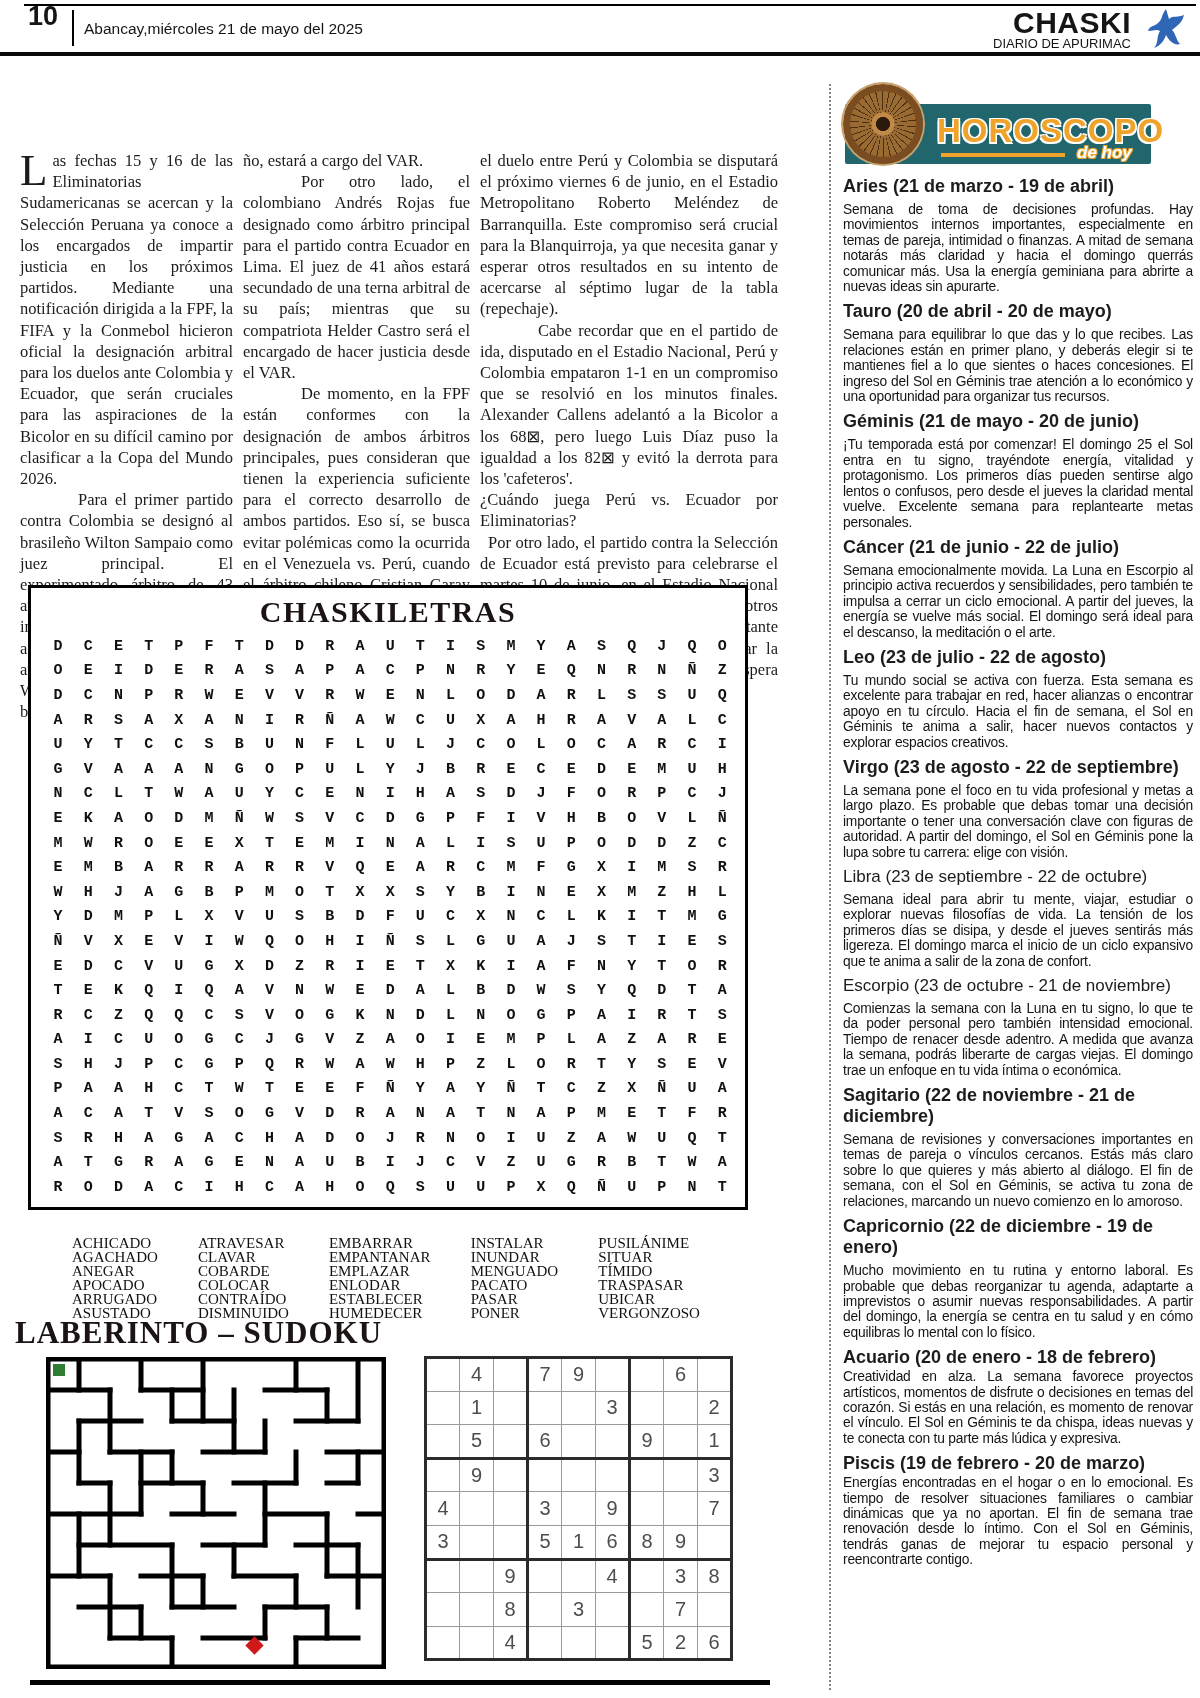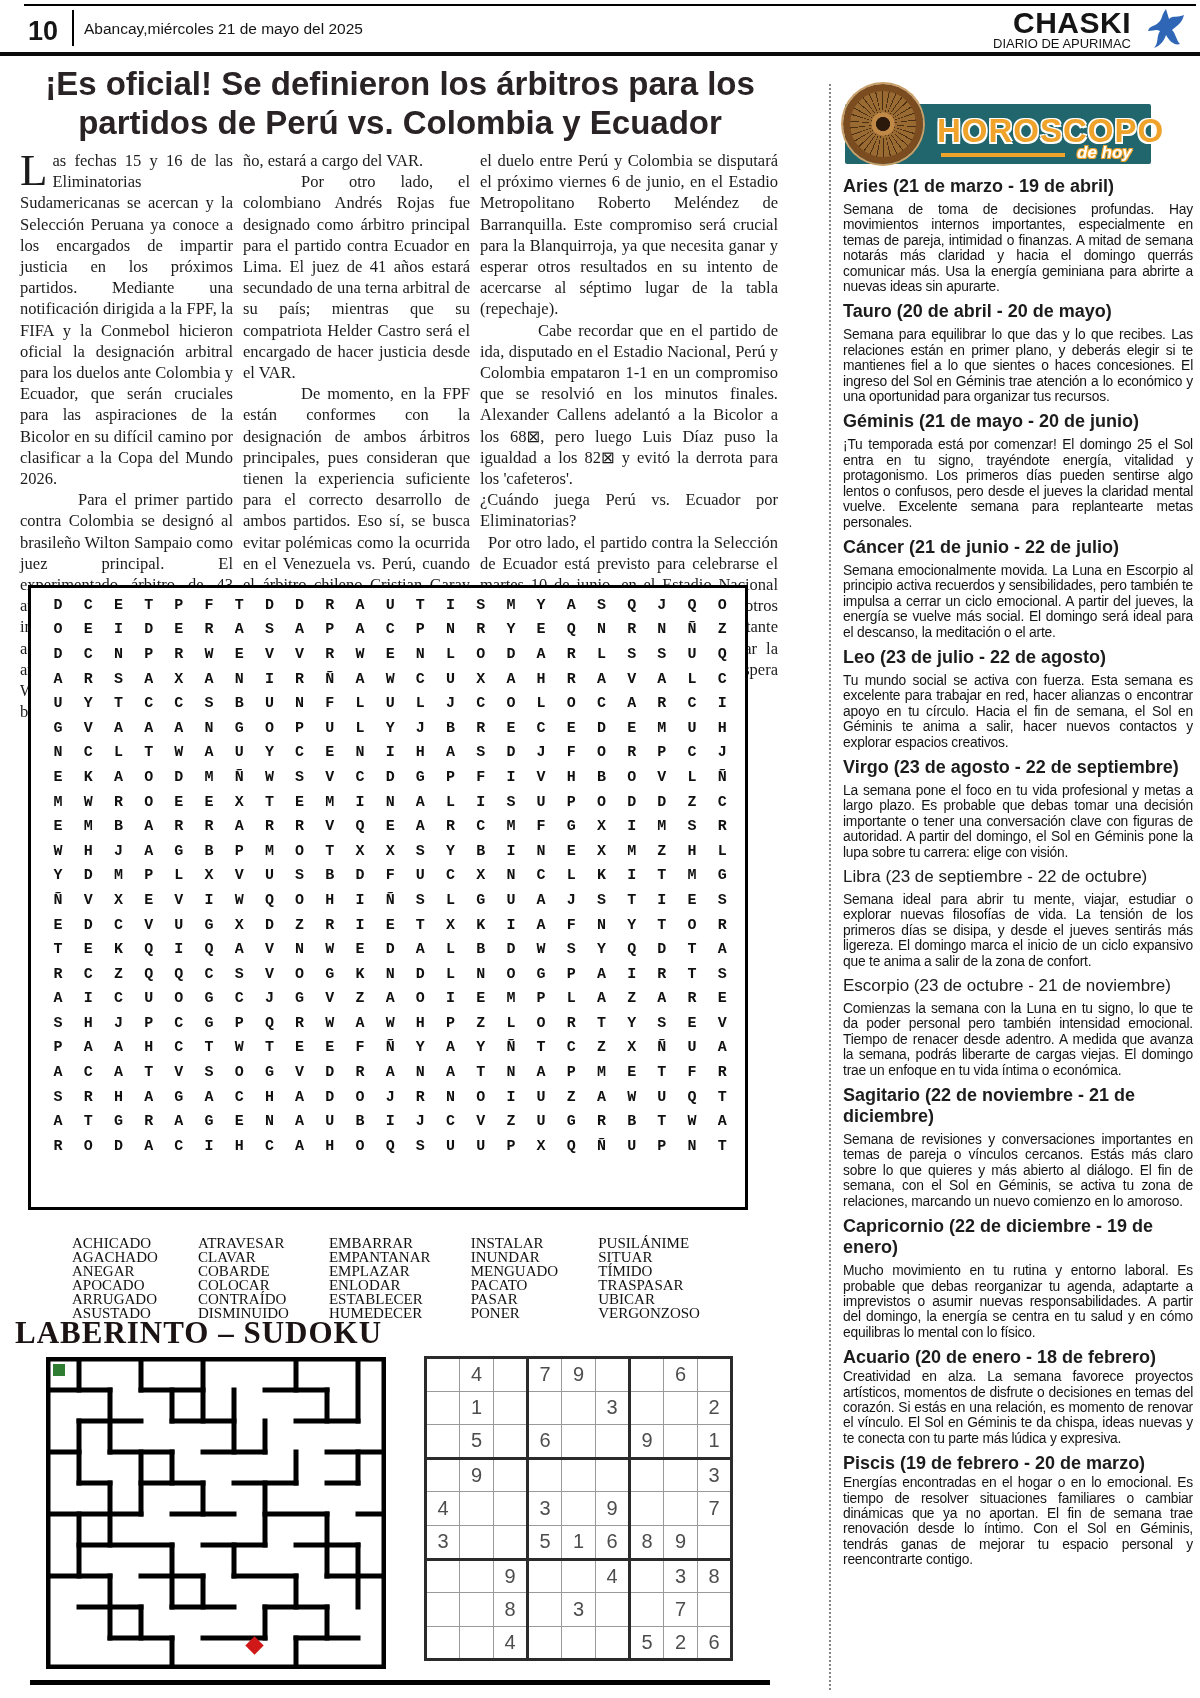--- a/index.html
+++ b/index.html
@@ -5,21 +5,21 @@
   :root{
     --c-teal:#20666c; --c-orange:#efa32a; --c-blue:#2f66b5; --c-green:#2e7d32; --c-red:#d01818;
   }
   *{margin:0;padding:0;box-sizing:border-box;}
   body{background:#e8e8e8;font-family:"Liberation Serif",serif;}
   .page{position:relative;width:1200px;height:1698px;background:#fff;overflow:hidden;margin:0 auto;color:#151515;}
 
   
   .rule-top{position:absolute;top:4px;left:24px;width:1172px;height:2px;background:#000;}
   .rule-header{position:absolute;top:52px;left:0;width:1200px;height:4px;background:#0a0a0a;}
-  .pagenum{position:absolute;left:28px;top:16px;font:bold 27px "Liberation Sans",sans-serif;}
+  .pagenum{position:absolute;left:28px;top:1px;font:bold 27px "Liberation Sans",sans-serif;}
   .head-div{position:absolute;left:72px;top:10px;width:2px;height:36px;background:#000;}
   .date{position:absolute;left:84px;top:20px;font:15.5px "Liberation Sans",sans-serif;}
   .section{position:absolute;left:370px;top:18px;width:480px;text-align:center;font:bold 17px "Liberation Sans",sans-serif;letter-spacing:.3px;}
   .brand{position:absolute;right:14px;top:6px;display:flex;align-items:center;gap:15px;}
   .brand-text{text-align:right;}
   .brand-name{font:800 30px "Liberation Sans",sans-serif;line-height:27px;letter-spacing:.5px;}
   .brand-sub{font:13px "Liberation Sans",sans-serif;}
 
   
   .headline{position:absolute;left:30px;top:64px;width:740px;text-align:center;
@@ -96,41 +96,41 @@
       <div class="brand-sub">DIARIO DE APURIMAC</div>
     </div>
     <span>
       <svg width="40" height="44" viewBox="0 0 40 44">
         <path d="M20,3 C15,9 17,13 12,17 C8,21 4,19 2,25 C8,25 10,23 14,25 C10,31 13,37 8,42 C14,40 18,35 20,29 C23,35 29,40 34,38 C30,34 30,28 26,24 C31,20 36,17 38,9 C32,12 27,9 23,13 Z" style="fill:var(--c-blue)"></path>
       </svg>
     </span>
   </div>
   <div class="rule-header"></div>
 
-  <h1 class="headline"><span>¡Es oficial! Se definieron los árbitros para los</span><br><span>partidos de Perú vs. Colombia y Ecuador</span></h1>
 
   <div class="col col1">
     <p><span class="dropcap">L</span><span>as fechas 15 y 16 de las Eliminatorias Sudamericanas se acercan y la Selección Peruana ya conoce a los encargados de impartir justicia en los próximos partidos. Mediante una notificación dirigida a la FPF, la FIFA y la Conmebol hicieron oficial la designación arbitral para los duelos ante Colombia y Ecuador, que serán cruciales para las aspiraciones de la Bicolor en su difícil camino por clasificar a la Copa del Mundo 2026.</span></p>
     <p class="ind">Para el primer partido contra Colombia se designó al brasileño Wilton Sampaio como juez principal. El experimentado árbitro de 43 años será el encargado de impartir justicia en Barranquilla acompañado de una terna arbitral de su país. Asimismo, Wagner Reway, también brasile-</p>
   </div>
   <div class="col col2">
     <p>ño, estará a cargo del VAR.</p>
     <p class="ind">Por otro lado, el colombiano Andrés Rojas fue designado como árbitro principal para el partido contra Ecuador en Lima. El juez de 41 años estará secundado de una terna arbitral de su país; mientras que su compatriota Helder Castro será el encargado de hacer justicia desde el VAR.</p>
     <p class="ind">De momento, en la FPF están conformes con la designación de ambos árbitros principales, pues consideran que tienen la experiencia suficiente para el correcto desarrollo de ambos partidos. Eso sí, se busca evitar polémicas como la ocurrida en el Venezuela vs. Perú, cuando el árbitro chileno Cristian Garay fue protagonista de decisiones polémicas durante el partido.</p>
     <p>¿Cuándo juega Perú vs. Colombia por las Eliminatorias?</p>
     <p>Por la fecha 15 de las Eliminatorias,</p>
   </div>
   <div class="col col3">
     <p>el duelo entre Perú y Colombia se disputará el próximo viernes 6 de junio, en el Estadio Metropolitano Roberto Meléndez de Barranquilla. Este compromiso será crucial para la Blanquirroja, ya que necesita ganar y esperar otros resultados en su intento de acercarse al séptimo lugar de la tabla (repechaje).</p>
     <p class="ind">Cabe recordar que en el partido de ida, disputado en el Estadio Nacional, Perú y Colombia empataron 1-1 en un compromiso que se resolvió en los minutos finales. Alexander Callens adelantó a la Bicolor a los 68⊠, pero luego Luis Díaz puso la igualdad a los 82⊠ y evitó la derrota para los 'cafeteros'.</p>
     <p>¿Cuándo juega Perú vs. Ecuador por Eliminatorias?</p>
     <p class="ind-sm">Por otro lado, el partido contra la Selección de Ecuador está previsto para celebrarse el martes 10 de junio, en el Estadio Nacional de Lima. Más allá de depender de otros resultados, para la Bicolor es importante sumar tres puntos en casa y recuperar la confianza del hincha peruano, que espera celebrar una victoria. Depor</p>
   </div>
 
   <section class="ws-box">
+    <h2 class="ws-title">CHASKILETRAS</h2>
     <div class="ws-grid">
         <div class="ws-row">
           <span class="ws-cell">D</span>
           <span class="ws-cell">C</span>
           <span class="ws-cell">E</span>
           <span class="ws-cell">T</span>
           <span class="ws-cell">P</span>
           <span class="ws-cell">F</span>
           <span class="ws-cell">T</span>
           <span class="ws-cell">D</span>

